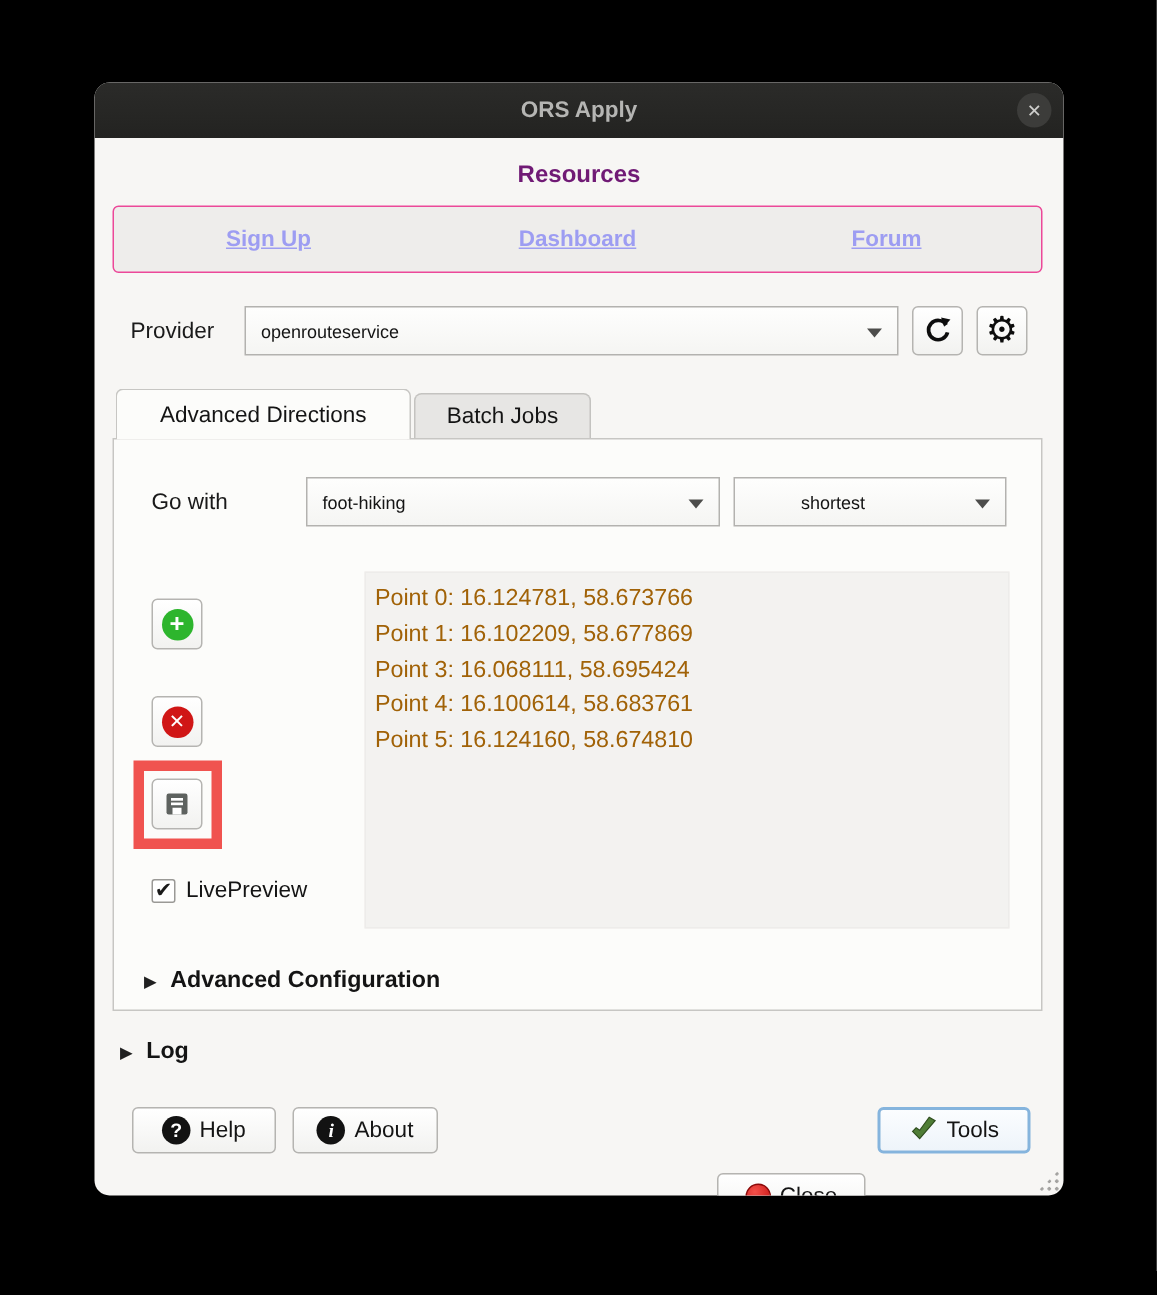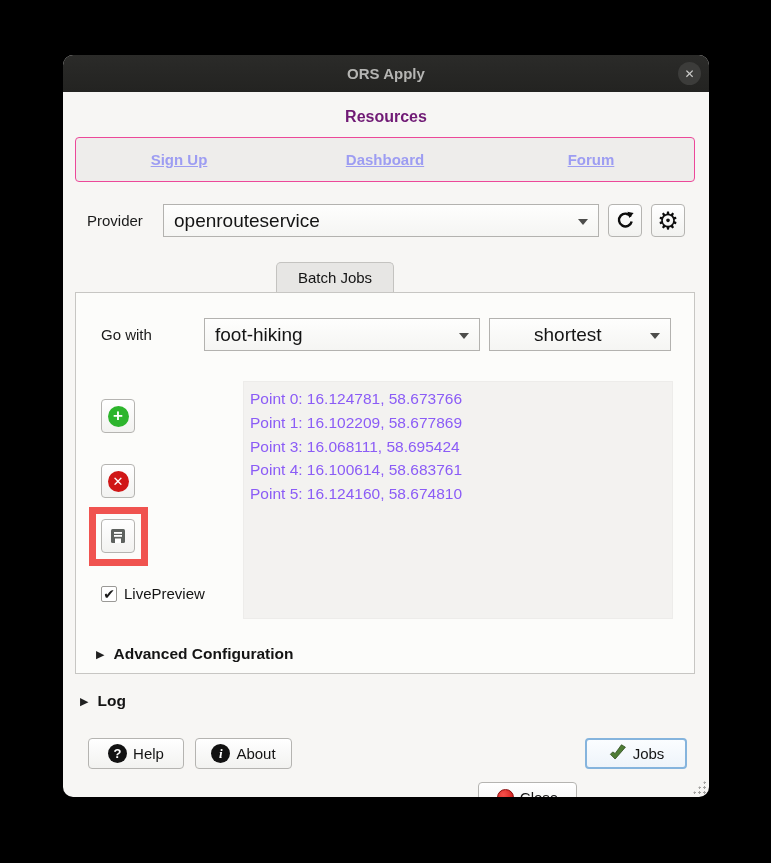--- a/index.html
+++ b/index.html
@@ -26,21 +26,21 @@
   .links-frame a { flex:1; text-align:center; color:#9d9df2; font-weight:bold;
     font-size:15px; text-decoration:underline; cursor:pointer; }
 
   
   .provider-row { position:absolute; left:12px; top:149px; width:620px; height:33px;
     display:flex; align-items:center; }
   .field-label { font-size:15px; color:#1a1a1a; }
   .provider-row .field-label { margin-left:12px; width:76px; }
   .combo { position:relative; height:33px; background:linear-gradient(#fefefd,#f5f5f3);
     border:1px solid #b3b2af; border-radius:0; display:flex; align-items:center;
-    padding:0 26px 0 10px; font-size:19px; color:#141414; cursor:pointer; }
+    padding:0 26px 0 10px; font-size:12px; color:#141414; cursor:pointer; }
   .combo .arrow { position:absolute; right:10px; top:14px; width:0; height:0;
     border-left:5px solid transparent; border-right:5px solid transparent; border-top:6px solid #4d4d4b; }
   .combo-provider { width:436px; }
   .tool-btn { width:34px; height:33px; margin-left:9px; background:linear-gradient(#ffffff,#f2f2f0);
     border:1px solid #b5b4b1; border-radius:4px; display:flex; align-items:center; justify-content:center;
     cursor:pointer; }
   .gear-glyph { font-size:24px; line-height:1; color:#0d0d0d; }
 
   
   .tab { position:absolute; font-size:15px; color:#141414; display:flex; align-items:center;
@@ -54,21 +54,21 @@
     background:#fcfcfa; border:1px solid #c7c6c3; z-index:2; }
 
   
   .gowith-label { position:absolute; left:25px; top:33px; }
   .combo-profile { position:absolute; left:128px; top:25px; width:276px; }
   .combo-pref { position:absolute; left:413px; top:25px; width:182px;padding-left:44px; }
 
   
   .points-area { position:absolute; left:167px; top:88px; width:430px; height:238px;
     background:#f3f2f0; border:1px solid #edecea; padding:5px 0 0 6px; }
-  .point-line { font-size:15.5px; color:#8b5cf6; line-height:23.8px; white-space:pre; }
+  .point-line { font-size:15.5px; color:#a16207; line-height:23.8px; white-space:pre; }
 
   
   .sq-btn { position:absolute; width:34px; height:34px; background:linear-gradient(#ffffff,#f2f2f0);
     border:1px solid #b5b4b1; border-radius:4px; display:flex; align-items:center;
     justify-content:center; cursor:pointer; }
   .btn-add { left:25px; top:106px; }
   .btn-del { left:25px; top:171px; }
   .btn-save { left:25px; top:226px; }
   .circ-icon { width:21px; height:21px; border-radius:50%; color:#fff; display:flex;
     align-items:center; justify-content:center; font-weight:bold; }
@@ -137,20 +137,23 @@
       <svg width="22" height="22" viewBox="0 0 24 24">
         <path d="M18.4 7.2 A7 7 0 1 0 19.3 12.6" fill="none" stroke="#0d0d0d" stroke-width="2.7"></path>
         <polygon points="14.6,1.8 21.4,3.2 16.8,8.6" fill="#0d0d0d"></polygon>
       </svg>
     </div>
     <div class="tool-btn">
       <span class="gear-glyph">⚙</span>
     </div>
   </div>
 
+  <div class="tab tab-active">
+    <span>Advanced Directions</span>
+  </div>
   <div class="tab tab-inactive">
     <span>Batch Jobs</span>
   </div>
 
   <div class="tab-frame">
 
     <span class="field-label gowith-label">Go with</span>
     <div class="combo combo-profile">
       <span>foot-hiking</span>
       <span class="arrow"></span>
@@ -211,17 +214,17 @@
     <span>About</span>
   </div>
   <div class="footer-btn btn-close">
     <span class="stop-circ"></span>
     <span>Close</span>
   </div>
   <div class="footer-btn btn-apply">
     <svg width="19" height="19" viewBox="0 0 24 24">
       <polygon points="3,13 9,19 22,4 17,1 9,12 6,10" fill="#4f7d36" stroke="#2f4d1e" stroke-width="1"></polygon>
     </svg>
-    <span>Jobs</span>
+    <span>Tools</span>
   </div>
 
   <div class="resize-grip"></div>
 </div>
 
 </body></html>

